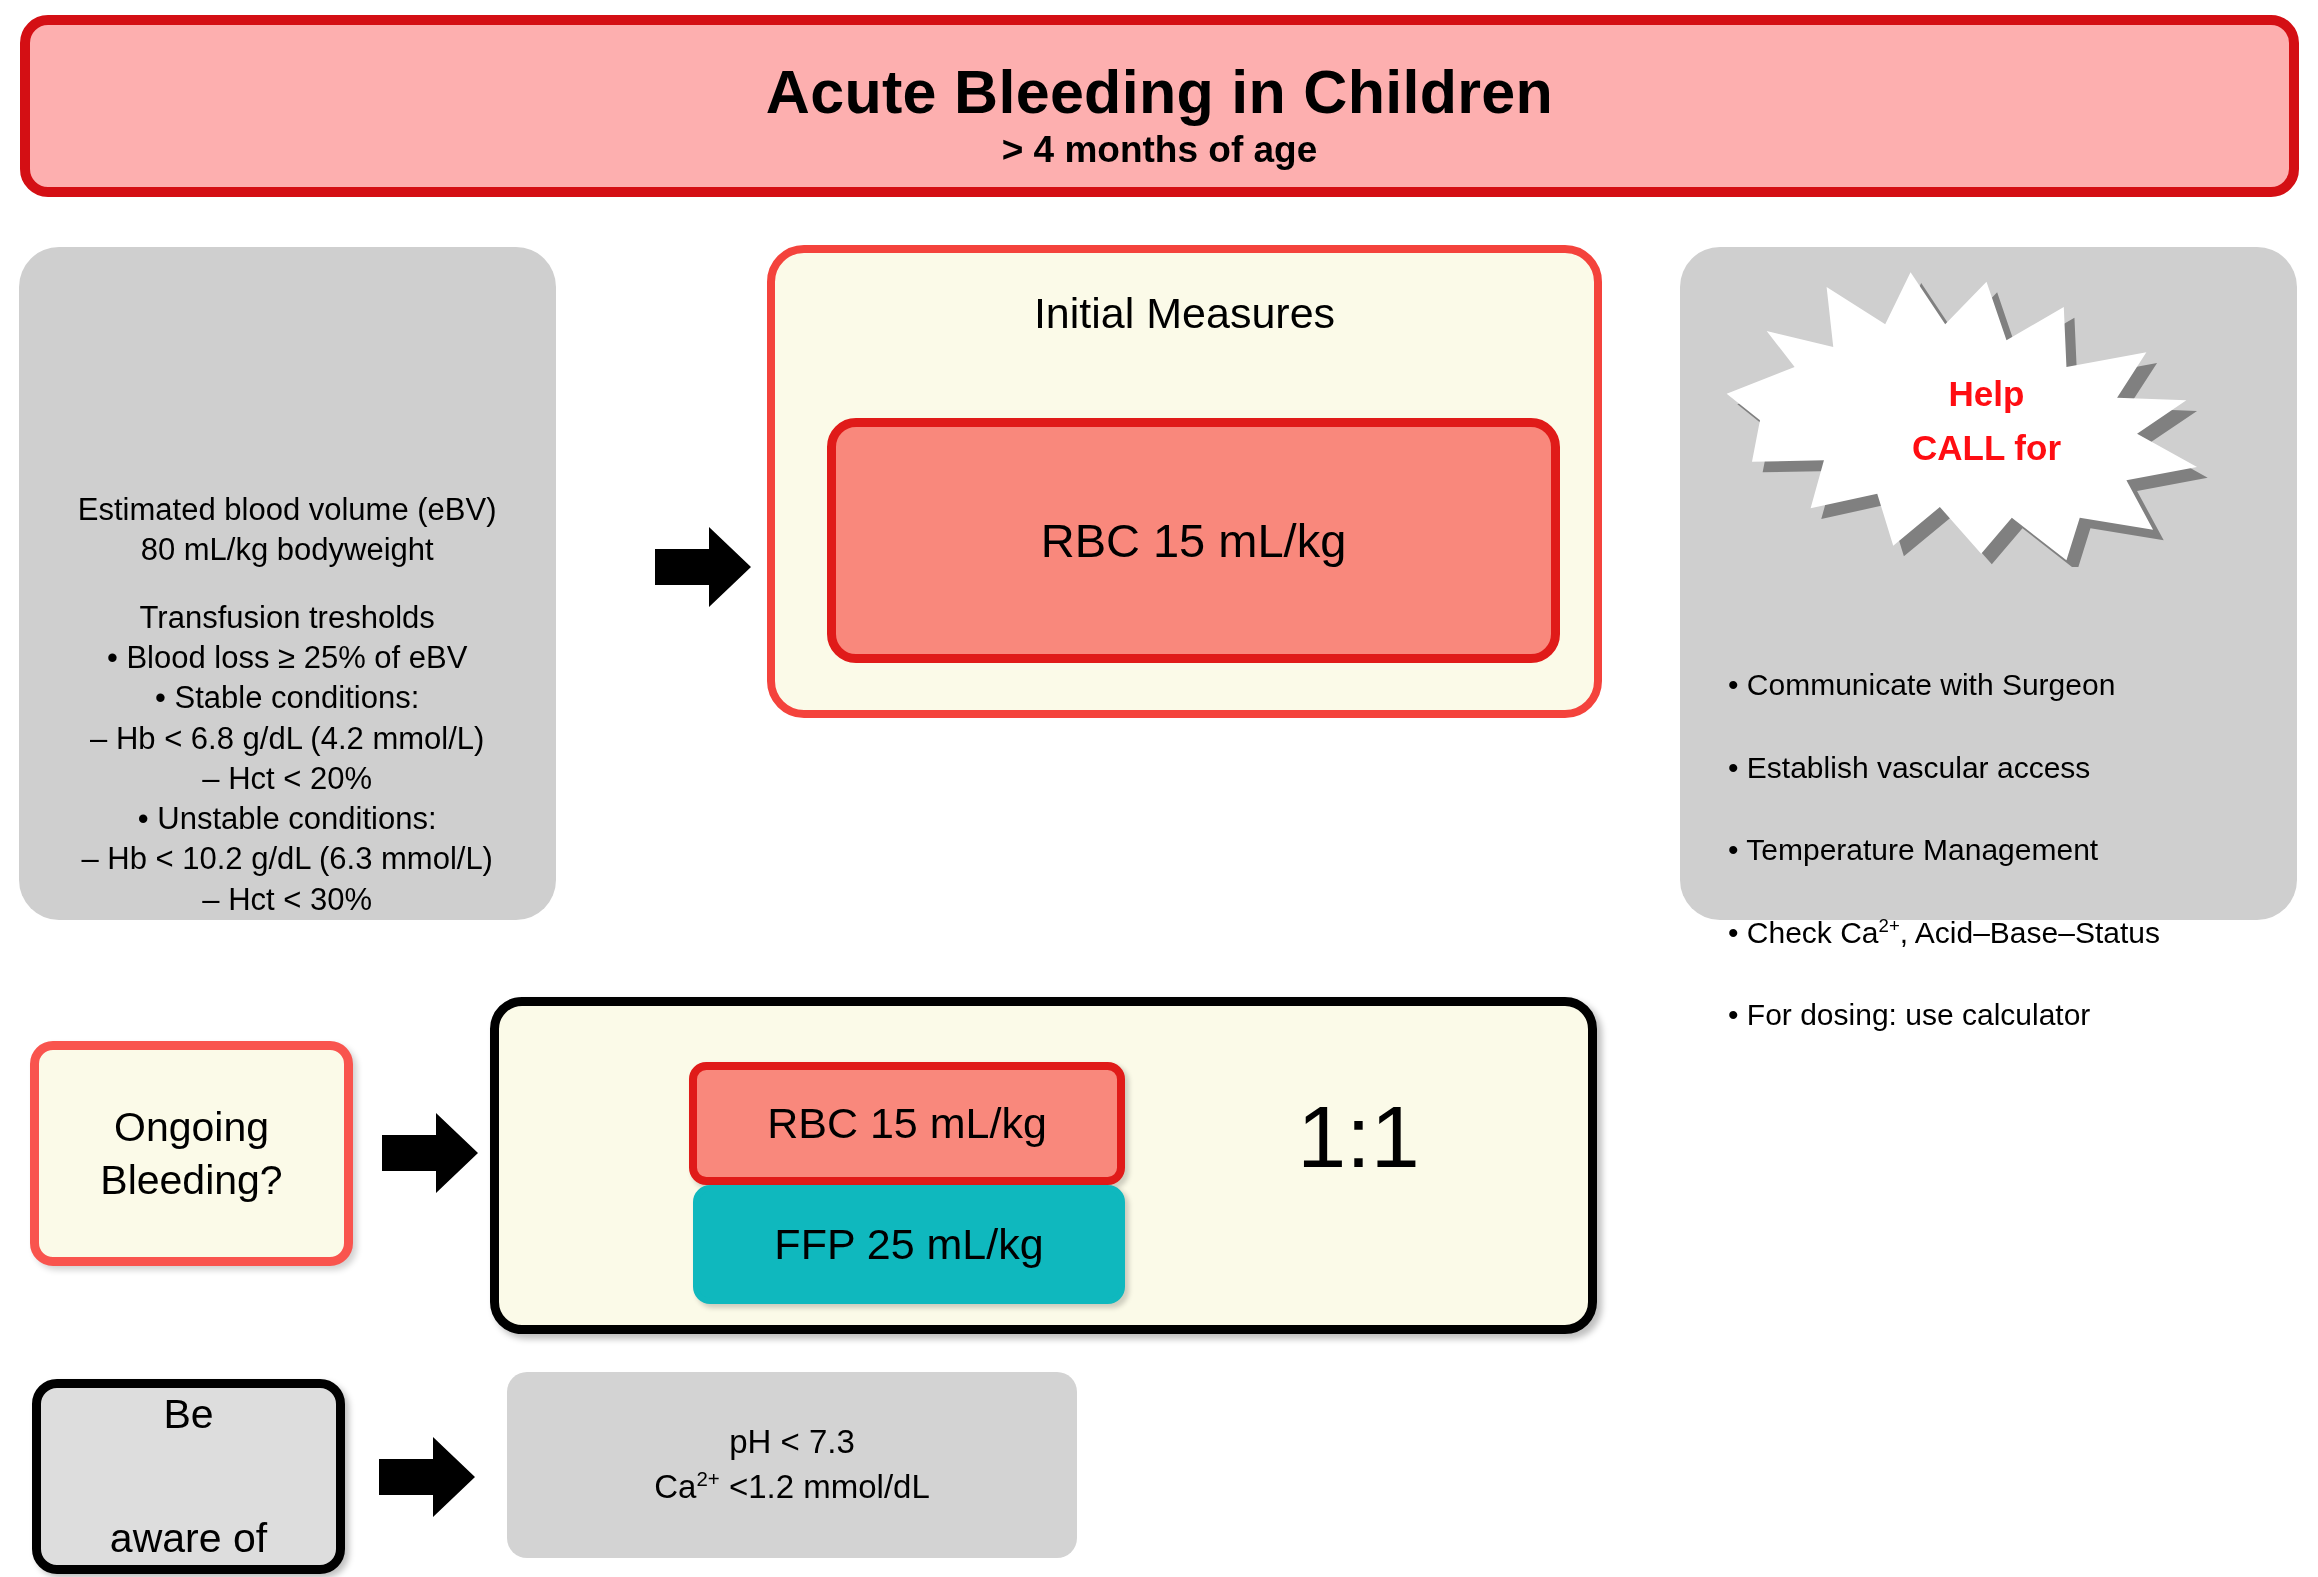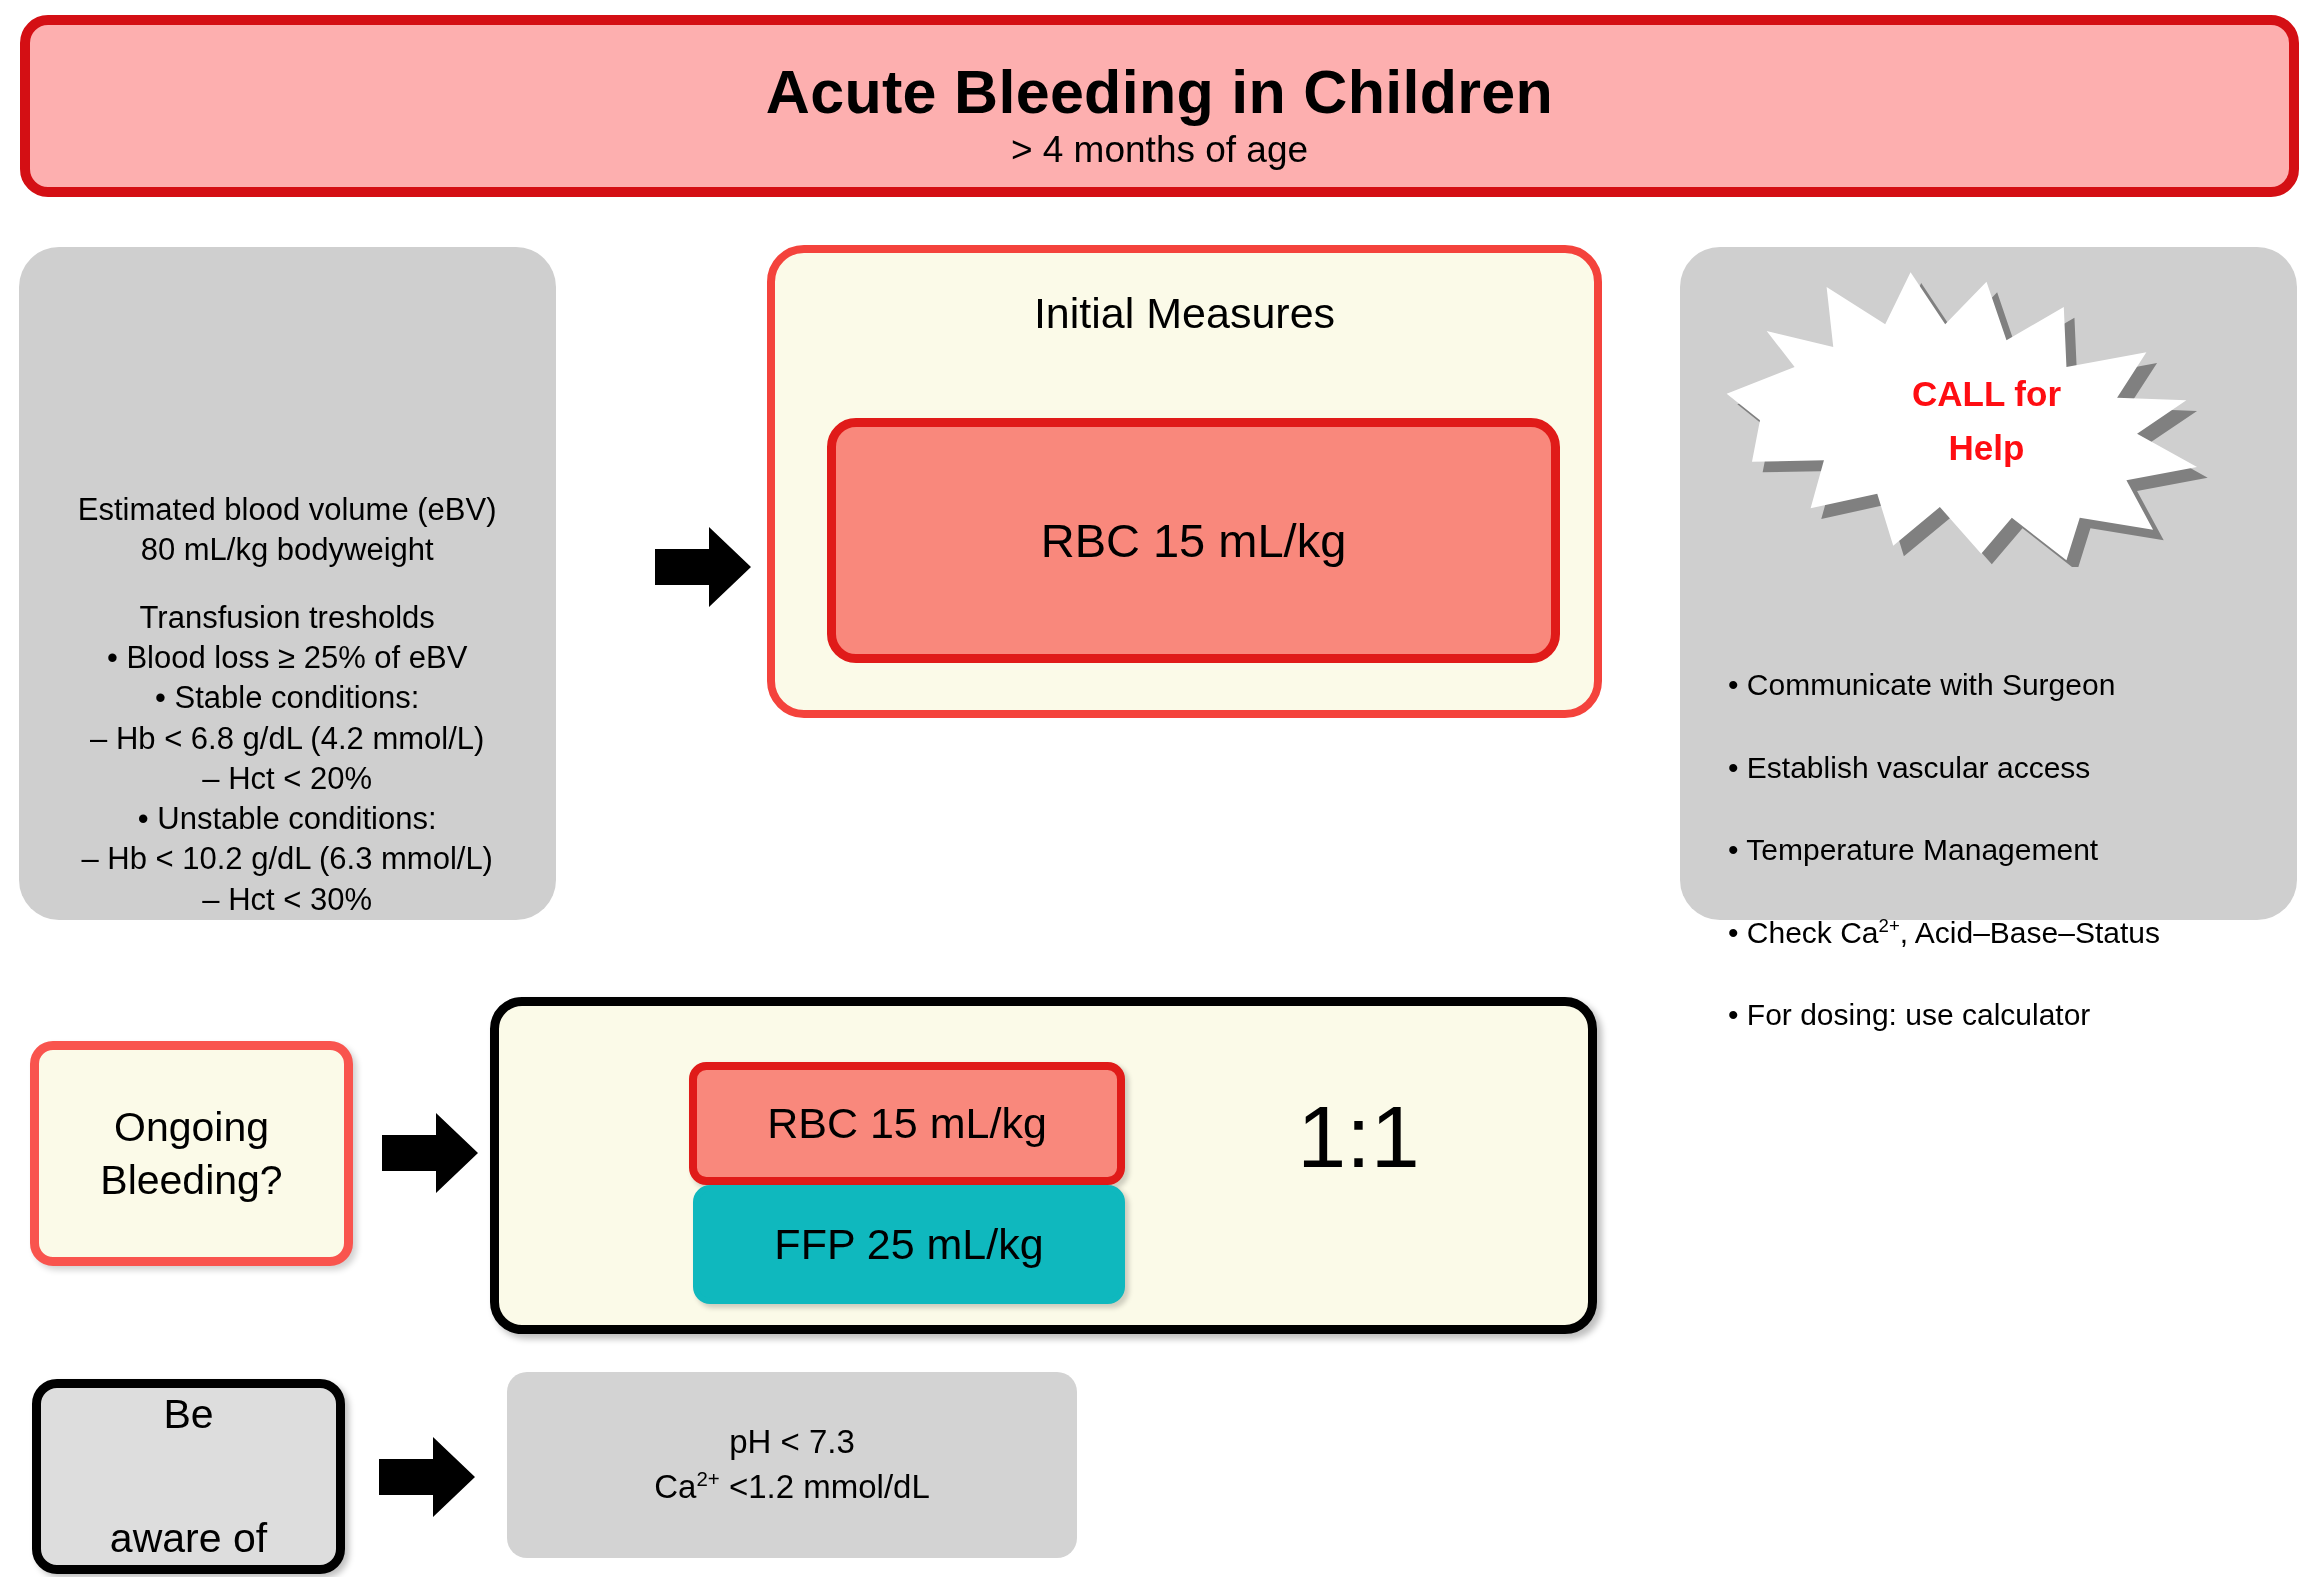--- a/index.html
+++ b/index.html
@@ -12,21 +12,21 @@
 
   
   #title-banner{
     left:20px;top:14.7px;width:2279px;height:182px;
     background:#FDAFAF;
     border:10.7px solid #D40F14;
     border-radius:28px;
     display:flex;flex-direction:column;align-items:center;justify-content:center;
   }
   #title-main{font-size:61px;font-weight:700;letter-spacing:0.3px;line-height:1.0;margin-top:18px;}
-  #title-sub{font-size:37px;font-weight:400;margin-top:8px;line-height:1.0;}
+  #title-sub{font-size:37px;font-weight:700;margin-top:8px;line-height:1.0;}
 
   
   #left-panel{
     left:18.7px;top:247px;width:537px;height:673px;
     background:#CFCFCF;border-radius:40px;
     display:flex;flex-direction:column;align-items:center;justify-content:flex-end;
   }
   #left-panel .ln{font-size:31px;line-height:1.30;text-align:center;white-space:nowrap;}
   #left-panel .gap{height:27px;}
 
@@ -155,22 +155,22 @@
 
 <div class="abs" id="right-panel">
   <div id="burst-wrap">
     <svg width="533" height="300" viewBox="0 0 800 450" preserveAspectRatio="none">
       <g transform="translate(16,16)">
         <polygon fill="#808080" points="60,230 10,190 112,150 70,96 170,120 160,30 248,86 286,8 338,86 400,22 430,110 516,60 520,150 640,128 596,196 700,200 626,250 716,300 610,320 650,394 540,376 520,440 438,376 392,430 330,360 260,418 236,340 136,362 156,290 48,292"></polygon>
       </g>
       <polygon fill="#ffffff" points="60,230 10,190 112,150 70,96 170,120 160,30 248,86 286,8 338,86 400,22 430,110 516,60 520,150 640,128 596,196 700,200 626,250 716,300 610,320 650,394 540,376 520,440 438,376 392,430 330,360 260,418 236,340 136,362 156,290 48,292"></polygon>
     </svg>
     <div id="burst-text">
+      <div>Help</div>
       <div>CALL for</div>
-      <div>Help</div>
     </div>
   </div>
   <div id="right-bullets">
     <div class="bl">• Communicate with Surgeon</div>
     <div class="bl">• Establish vascular access</div>
     <div class="bl">• Temperature Management</div>
     <div class="bl"><span>• Check Ca</span><sup>2+</sup><span>, Acid–Base–Status</span></div>
     <div class="bl">• For dosing: use calculator</div>
   </div>
 </div>

